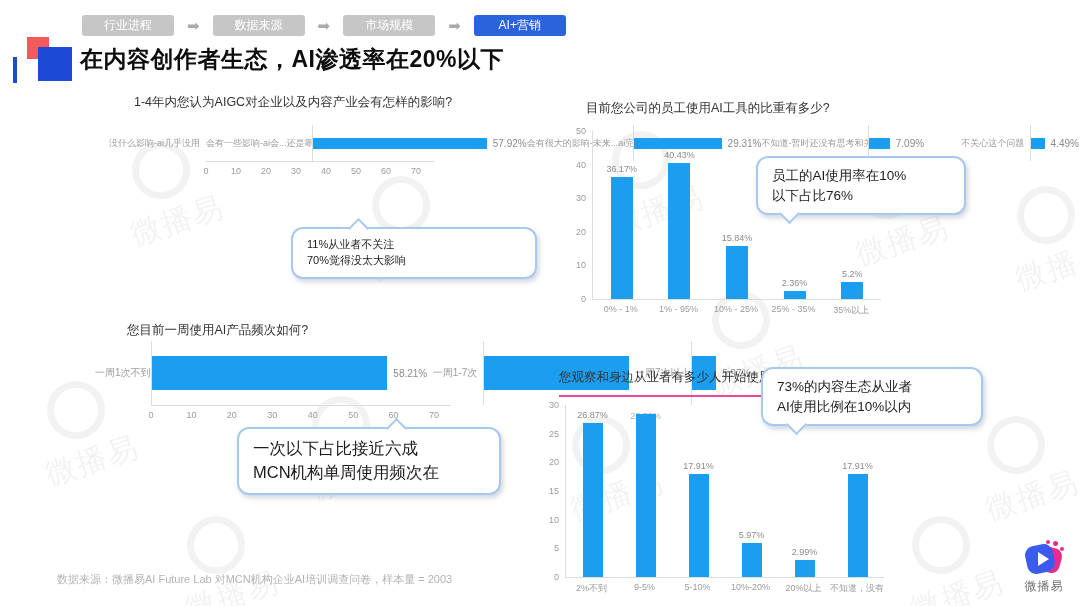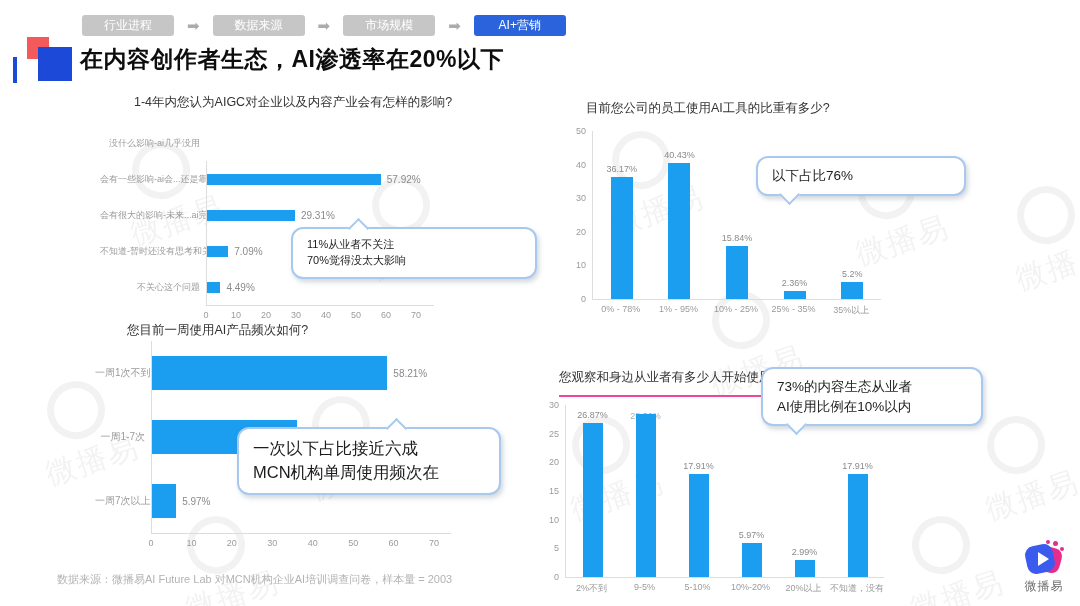--- a/index.html
+++ b/index.html
@@ -30,21 +30,21 @@
   #c2{left:572px;top:100px;width:335px;}
   #c3{left:95px;top:322px;width:378px;}
   #c4{left:545px;top:338px;width:345px;}
   .ctitle{font-size:12.5px;color:#333;}
   #c1 .ctitle{margin-left:34px;}
   #c3 .ctitle{margin-left:32px;}
   #c2 .ctitle,#c4 .ctitle{margin-left:14px;}
   #c4 .ctitle span{display:inline-block;border-bottom:2px solid #ec4899;padding-bottom:9px;margin-top:31px;}
 
   
-  .hrows{display:flex;flex-direction:column;}
+  .hrows{display:flex;flex-direction:row;}
   .c1rows{margin-top:14px;}
   .c3rows{margin-top:2px;}
   .hrow{display:flex;align-items:center;}
   #c1 .hrow{height:36px;} #c3 .hrow{height:64px;}
   .hlabel{font-size:9px;color:#9b9b9b;text-align:right;padding-right:6px;white-space:nowrap;overflow:hidden;}
   #c1 .hlabel{width:100px;} #c3 .hlabel{width:50px;font-size:10px;}
   .harea{display:flex;align-items:center;height:100%;border-left:1px solid #ddd;flex:1;}
   .hbar{height:11px;}
   #c3 .hbar{height:34px;}
   .hval{font-size:10px;color:#8a8a8a;margin-left:6px;white-space:nowrap;}
@@ -242,21 +242,21 @@
             <span class="vval">2.36%</span>
             <div class="vbar" style="height: 7.9296px; background: rgb(27, 157, 240);"></div>
           </div>
           <div class="vcol">
             <span class="vval">5.2%</span>
             <div class="vbar" style="height: 17.472px; background: rgb(27, 157, 240);"></div>
           </div>
         </div>
     </div>
     <div class="vcats">
-        <span class="vcat">0% - 78%</span>
+        <span class="vcat">0% - 1%</span>
         <span class="vcat">1% - 95%</span>
         <span class="vcat">10% - 25%</span>
         <span class="vcat">25% - 35%</span>
         <span class="vcat">35%以上</span>
       </div>
   </div>
 
   <div class="chart" id="c3">
     <div class="ctitle">您目前一周使用AI产品频次如何?</div>
     <div class="hrows c3rows">
@@ -343,20 +343,21 @@
         <span class="vcat">不知道，没有...</span>
       </div>
   </div>
 
   <div class="callout tail-top" style="left:291px;top:227px;width:214px;--tailx:58px;font-size:11px;">
     <div>11%从业者不关注</div>
     <div>70%觉得没太大影响</div>
   </div>
 
   <div class="callout tail-bottom" style="left:756px;top:156px;width:178px;--tailx:24px;font-size:13.5px;">
+    <div>员工的AI使用率在10%</div>
     <div>以下占比76%</div>
   </div>
 
   <div class="callout tail-top" style="left:237px;top:427px;width:232px;--tailx:150px;font-size:16.5px;">
     <div>一次以下占比接近六成</div>
     <div>MCN机构单周使用频次在</div>
   </div>
 
   <div class="callout tail-bottom" style="left:761px;top:367px;width:190px;--tailx:26px;font-size:13.5px;">
     <div>73%的内容生态从业者</div>

